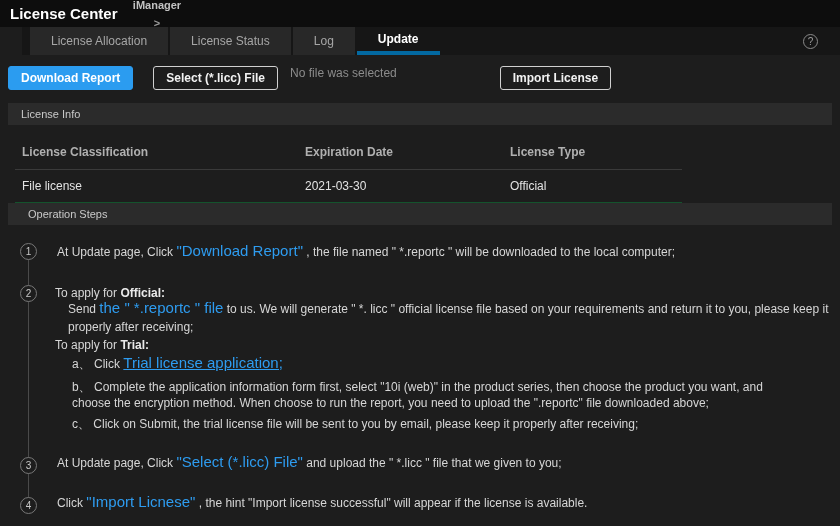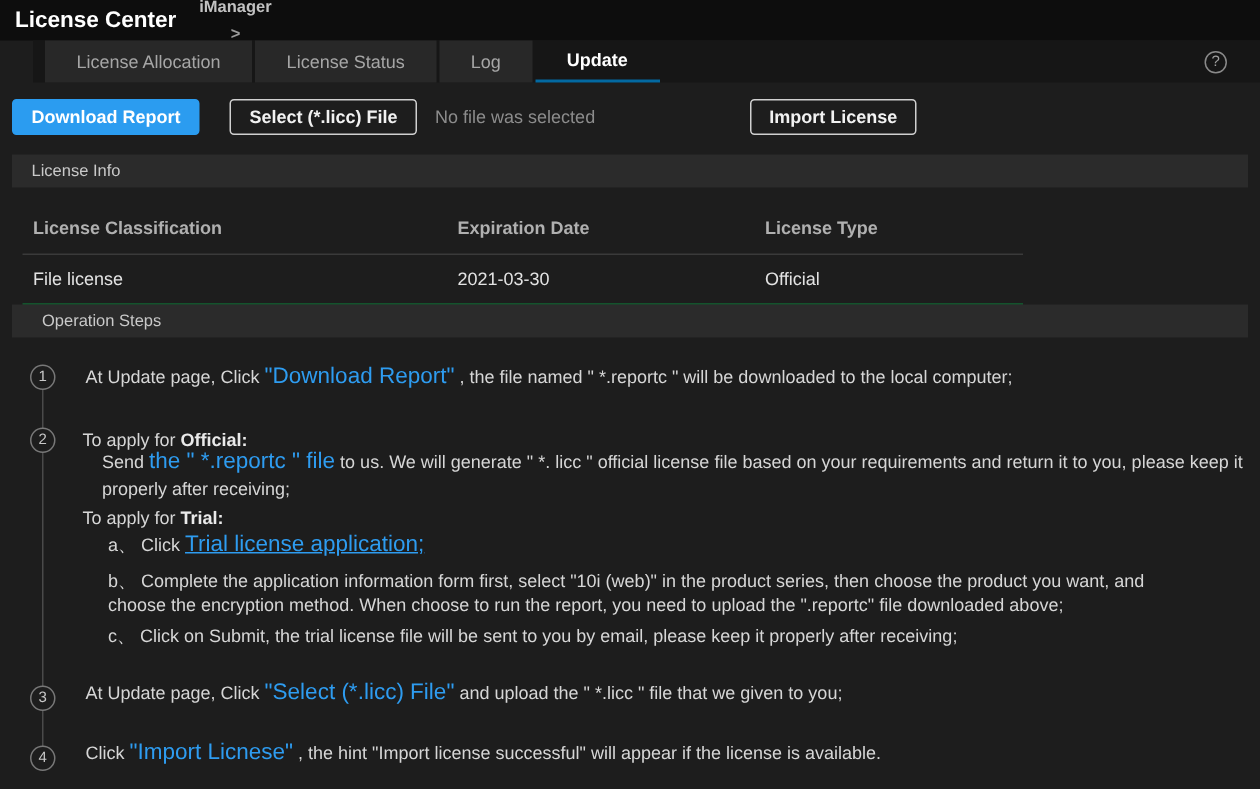--- a/index.html
+++ b/index.html
@@ -26,30 +26,30 @@
   .tabbar {
     position:absolute; top:27px; left:0; right:0; height:28px;
     background:#161616; display:flex; align-items:stretch; padding-left:8px;margin-left:22px;
   }
   .tab {
     padding:0 21px; display:flex; align-items:center;
     font-size:12px; color:#a6a6a6; background:#282828; margin-right:2px; cursor:pointer;
   }
   .tab.active {
     background:transparent; color:#ffffff; font-weight:bold;
-    border-bottom:2px solid #0369a1;
+    border-bottom:4px solid #0369a1;
   }
   .help-badge {
     position:absolute; right:22px; top:34px; width:15px; height:15px;
     border:1px solid #8a8a8a; border-radius:50%export; border-radius:50%;
     color:#9f9f9f; font-size:10px; line-height:13px; text-align:center; cursor:pointer;
   }
 
   
-  .toolbar { position:absolute; top:66px; left:8px; display:flex; align-items:center; }
+  .toolbar { position:absolute; top:66px; left:8px; display:flex; align-items:flex-start; }
   .btn { height:24px; font-size:12px; font-weight:bold; border-radius:3px; padding:0 12px;
          font-family:inherit; cursor:pointer; }
   .btn-primary { background:#2b9cf0; border:1px solid #2b9cf0; color:#ffffff; }
   .btn-outline { background:transparent; border:1px solid #d0d0d0; color:#f2f2f2; }
   .btn-select { margin-left:20px; }
   .no-file { color:#8c8c8c; font-size:12px; margin-left:12px; }
   .btn-import { margin-left:103px; }
 
   
   .section-bar {

